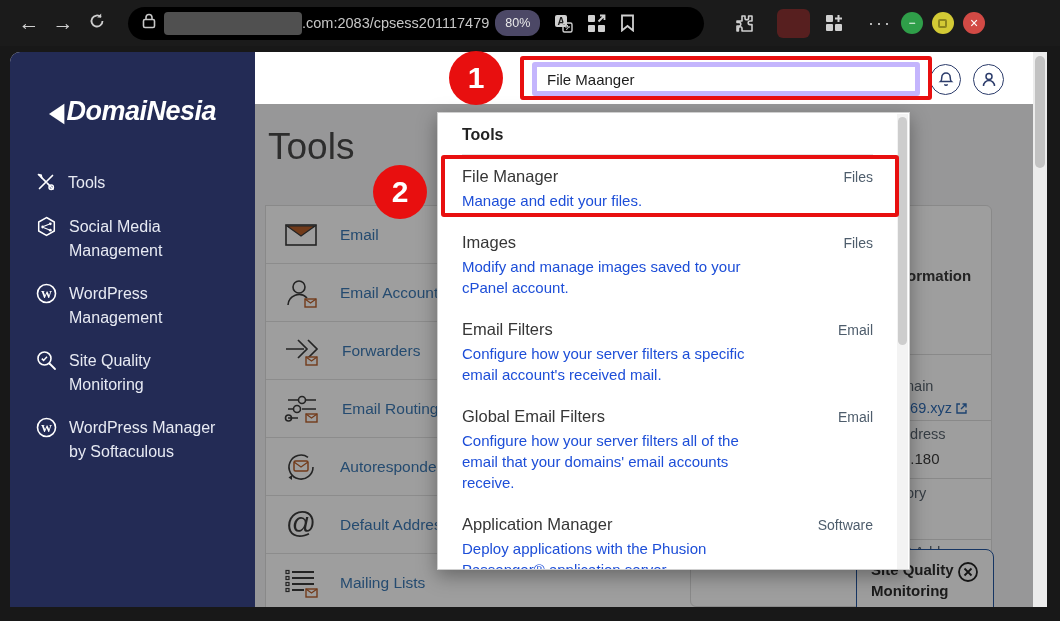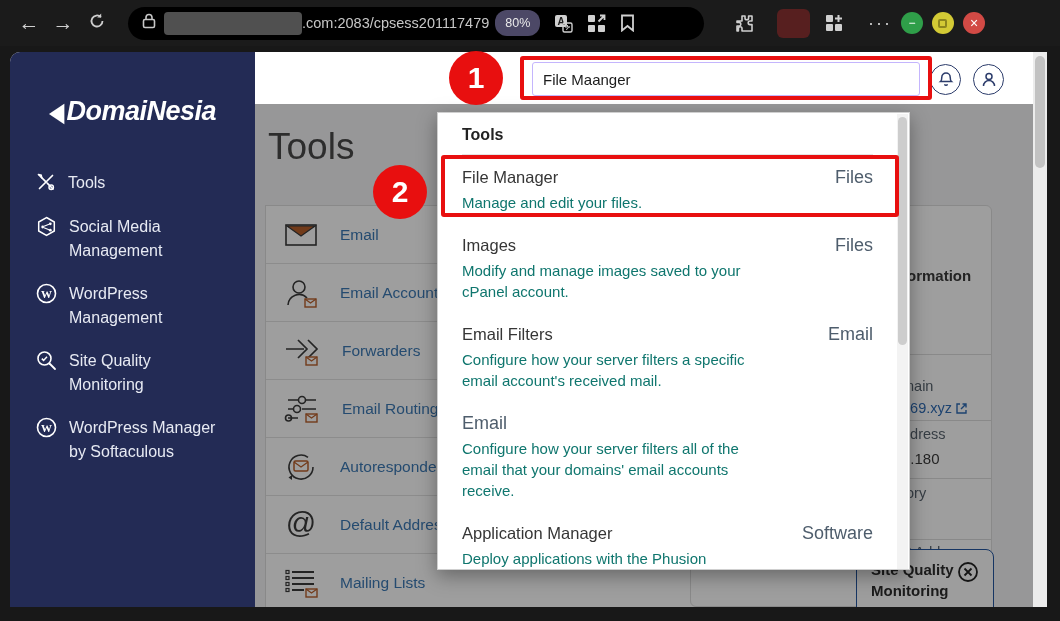--- a/index.html
+++ b/index.html
@@ -32,21 +32,21 @@
   .logo { display:flex; align-items:center; justify-content:center; gap:2px; color:#fff; }
   .logo .tri { font-size:20px; transform:scaleY(1.35); }
   .logo .word { font-size:27px; font-style:italic; font-weight:bold; letter-spacing:-0.5px; }
   .nav { margin-top:44px; display:flex; flex-direction:column; gap:19px; padding-left:26px; }
   .nav-item { display:flex; gap:12px; cursor:pointer; align-items:flex-start; }
   .nav-item svg { flex:none; margin-top:1px; }
   .nav-item .lbl { font-size:16px; line-height:24px; width:152px; }
   
   .main { position:relative; flex:1; }
   .hdr { position:absolute; left:0; top:0; right:0; height:52px; background:#ffffff; }
-  .search-input { position:absolute; left:277px; top:10px; width:388px; height:34px; border:1px solid #c4b5fd; border-radius:3px; font-size:15px; color:#1c1c1c; padding:0 10px; font-family:"Liberation Sans", sans-serif; background:#fff; }
+  .search-input { position:absolute; left:277px; top:10px; width:388px; height:34px; border:5px solid #c4b5fd; border-radius:3px; font-size:15px; color:#1c1c1c; padding:0 10px; font-family:"Liberation Sans", sans-serif; background:#fff; }
   .hdr-circ { position:absolute; top:12px; width:31px; height:31px; border:1.5px solid #2c3c6b; border-radius:50%; display:flex; align-items:center; justify-content:center; color:#2c3c6b; cursor:pointer; background:#fff; }
   .hdr-circ.bell { left:675px; }
   .hdr-circ.user { left:718px; }
   
   .content { position:absolute; left:0; top:52px; right:0; bottom:0; }
   .page-title { position:absolute; left:13px; top:22px; font-size:37px; font-weight:300; color:#4a4a4a; }
   .tool-card { position:absolute; left:10px; top:101px; width:570px; background:#ffffff; border:1px solid #ddd; }
   .tool-row { display:flex; align-items:center; gap:22px; height:58px; padding-left:18px; border-bottom:1px solid #e2e2e2; cursor:pointer; }
   .tool-row .lbl { font-size:15.5px; color:#3d7ab5; }
   .tool-row svg { flex:none; }
@@ -62,22 +62,22 @@
   .sq-box .cx { position:absolute; right:14px; top:11px; cursor:pointer; }
   
   .overlay { position:absolute; left:245px; top:52px; width:778px; height:503px; background:rgba(0,0,0,0.38); z-index:30; }
   
   .dropdown { position:absolute; left:427px; top:60px; width:473px; height:458px; background:#fff; border:1px solid #cfcfcf; box-shadow:0 6px 18px rgba(0,0,0,0.35); z-index:40; overflow:hidden; }
   .dd-inner { padding:13px 36px 0 24px; }
   .dd-head { font-size:16px; font-weight:bold; color:#222; padding-bottom:10px; border-bottom:1px solid #e4e4e4; }
   .dd-item { padding:12px 0 10px 0; cursor:pointer; }
   .dd-top { display:flex; justify-content:space-between; align-items:baseline; }
   .dd-title { font-size:16.5px; color:#363636; }
-  .dd-cat { font-size:18px; color:#4e5d6c; }
-  .dd-desc { font-size:15px; color:#0f766e; line-height:21px; max-width:312px; margin-top:4px; }
+  .dd-cat { font-size:14px; color:#4e5d6c; }
+  .dd-desc { font-size:15px; color:#1d4ed8; line-height:21px; max-width:312px; margin-top:4px; }
   .dd-scroll { position:absolute; right:1px; top:1px; width:11px; height:456px; background:#f3f3f3; }
   .dd-thumb { position:absolute; left:1px; top:3px; width:9px; height:228px; background:#cdcdcd; border-radius:5px; }
   
   .pg-scroll { position:absolute; left:1033px; top:52px; width:14px; height:555px; background:#ececec; z-index:45; }
   .pg-thumb { position:absolute; left:2px; top:4px; width:10px; height:112px; background:#c2c2c2; border-radius:6px; }
   
   .anno { position:absolute; z-index:60; }
   .red-box { border:4px solid #e80f0f; border-radius:3px; }
   .red-circle { width:54px; height:54px; border-radius:50%; background:#e80f0f; color:#fff; font-size:30px; font-weight:bold; display:flex; align-items:center; justify-content:center; }
   #box1 { left:520px; top:56px; width:412px; height:44px; }
@@ -347,20 +347,21 @@
         <div class="dd-item">
           <div class="dd-top">
             <span class="dd-title">Email Filters</span>
             <span class="dd-cat">Email</span>
           </div>
           <div class="dd-desc">Configure how your server filters a specific email account's received mail.</div>
         </div>
 
         <div class="dd-item">
           <div class="dd-top">
+            <span class="dd-title">Global Email Filters</span>
             <span class="dd-cat">Email</span>
           </div>
           <div class="dd-desc">Configure how your server filters all of the email that your domains' email accounts receive.</div>
         </div>
 
         <div class="dd-item">
           <div class="dd-top">
             <span class="dd-title">Application Manager</span>
             <span class="dd-cat">Software</span>
           </div>

